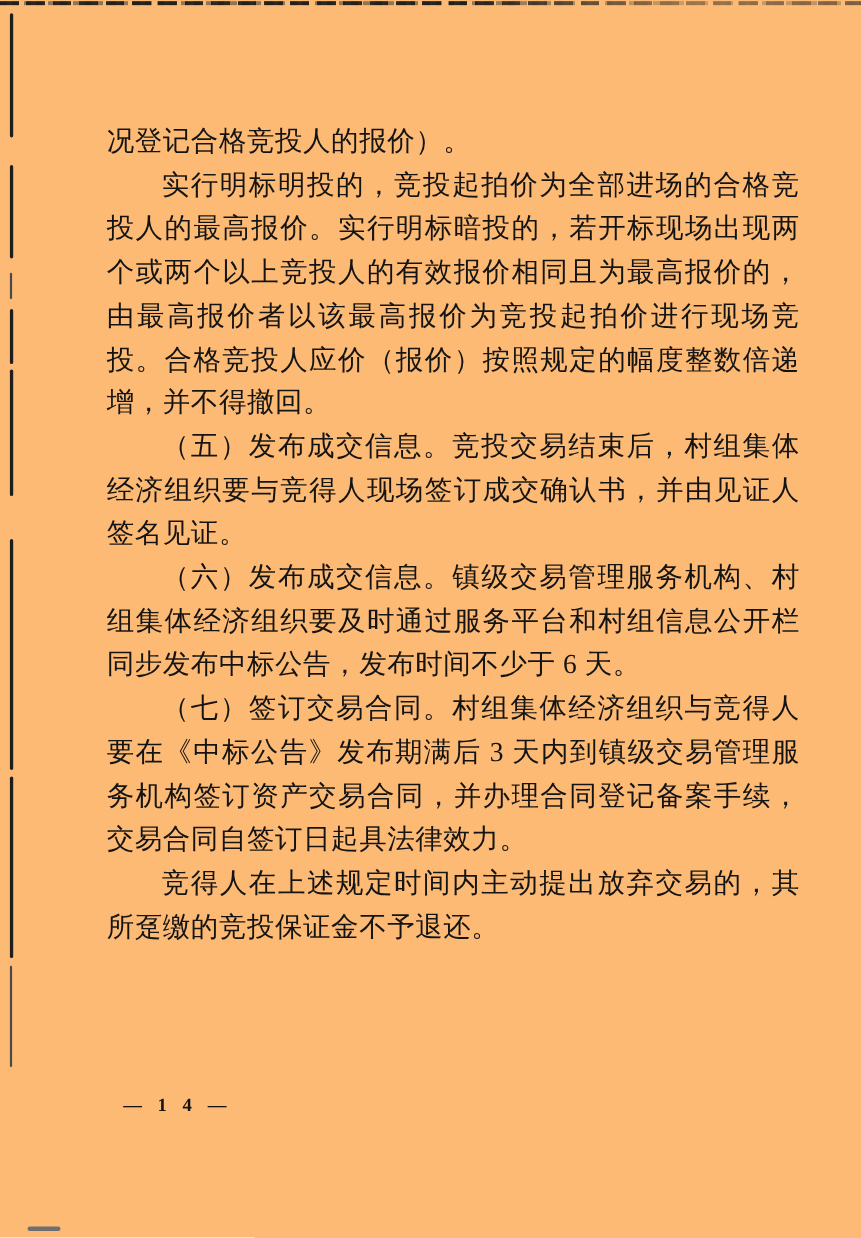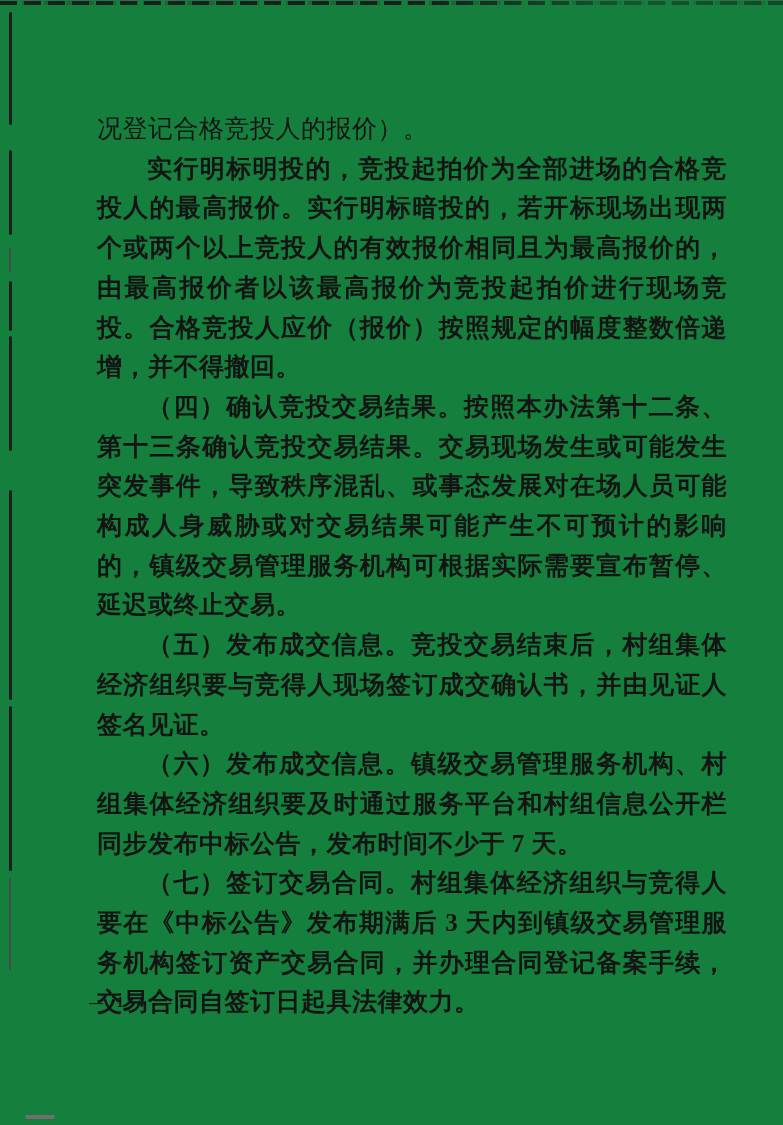--- a/index.html
+++ b/index.html
@@ -4,21 +4,21 @@
 <style>
   html, body {
     margin: 0;
     padding: 0;
     background: #ffffff;
   }
   .page {
     position: relative;
     width: 783px;
     height: 1125px;
-    background: #15803d;
+    background: #fdba74;
     overflow: hidden;
     font-family: "Liberation Serif", serif;
   }
   
   .top-edge {
     position: absolute;
     top: 1px;
     left: 0;
     width: 783px;
     height: 4px;
@@ -54,26 +54,26 @@
     color: #141414;
   }
   .para {
     margin: 0;
     font-size: 25px;
     line-height: 39.7px;
     letter-spacing: 0.5px;
     text-align: justify;
     text-align-last: left;
   }
-  .para.indent { text-indent: 2em; font-weight: bold; }
+  .para.indent { text-indent: 2em; }
   .footer {
     position: absolute;
-    left: 89px;
+    left: 112px;
     top: 995px;
-    font-size: 14px;
+    font-size: 17px;
     font-weight: bold;
     letter-spacing: 5px;
     color: #141414;
   }
 </style>
 </head>
 <body>
 
 <div class="page">
 
@@ -84,21 +84,21 @@
   <div class="vseg" style="top:281px; height:50px;"></div>
   <div class="vseg" style="top:336px; height:115px;"></div>
   <div class="vseg" style="top:490px; height:210px;"></div>
   <div class="vseg" style="top:706px; height:165px;"></div>
   <div class="vseg light" style="top:878px; height:92px;"></div>
   <div class="bottom-dash"></div>
 
   <div class="content" id="text-block">
       <p class="para">况登记合格竞投人的报价）。</p>
       <p class="para indent">实行明标明投的，竞投起拍价为全部进场的合格竞投人的最高报价。实行明标暗投的，若开标现场出现两个或两个以上竞投人的有效报价相同且为最高报价的，由最高报价者以该最高报价为竞投起拍价进行现场竞投。合格竞投人应价（报价）按照规定的幅度整数倍递增，并不得撤回。</p>
-      <p class="para indent">（四）确认竞投交易结果。按照本办法第十二条、第十三条确认竞投交易结果。交易现场发生或可能发生突发事件，导致秩序混乱、或事态发展对在场人员可能构成人身威胁或对交易结果可能产生不可预计的影响的，镇级交易管理服务机构可根据实际需要宣布暂停、延迟或终止交易。</p>
       <p class="para indent">（五）发布成交信息。竞投交易结束后，村组集体经济组织要与竞得人现场签订成交确认书，并由见证人签名见证。</p>
-      <p class="para indent">（六）发布成交信息。镇级交易管理服务机构、村组集体经济组织要及时通过服务平台和村组信息公开栏同步发布中标公告，发布时间不少于 7 天。</p>
+      <p class="para indent">（六）发布成交信息。镇级交易管理服务机构、村组集体经济组织要及时通过服务平台和村组信息公开栏同步发布中标公告，发布时间不少于 6 天。</p>
       <p class="para indent">（七）签订交易合同。村组集体经济组织与竞得人要在《中标公告》发布期满后 3 天内到镇级交易管理服务机构签订资产交易合同，并办理合同登记备案手续，交易合同自签订日起具法律效力。</p>
+      <p class="para indent">竞得人在上述规定时间内主动提出放弃交易的，其所趸缴的竞投保证金不予退还。</p>
     </div>
 
   <div class="footer">— 1 4 —</div>
 
 </div>
 
 </body></html>

